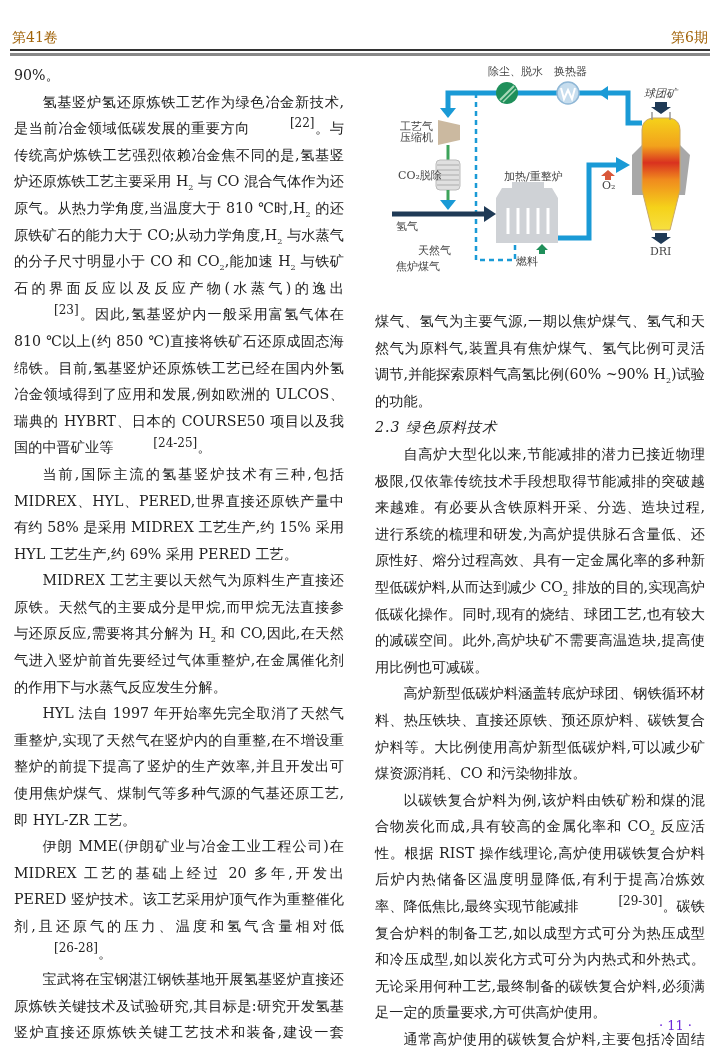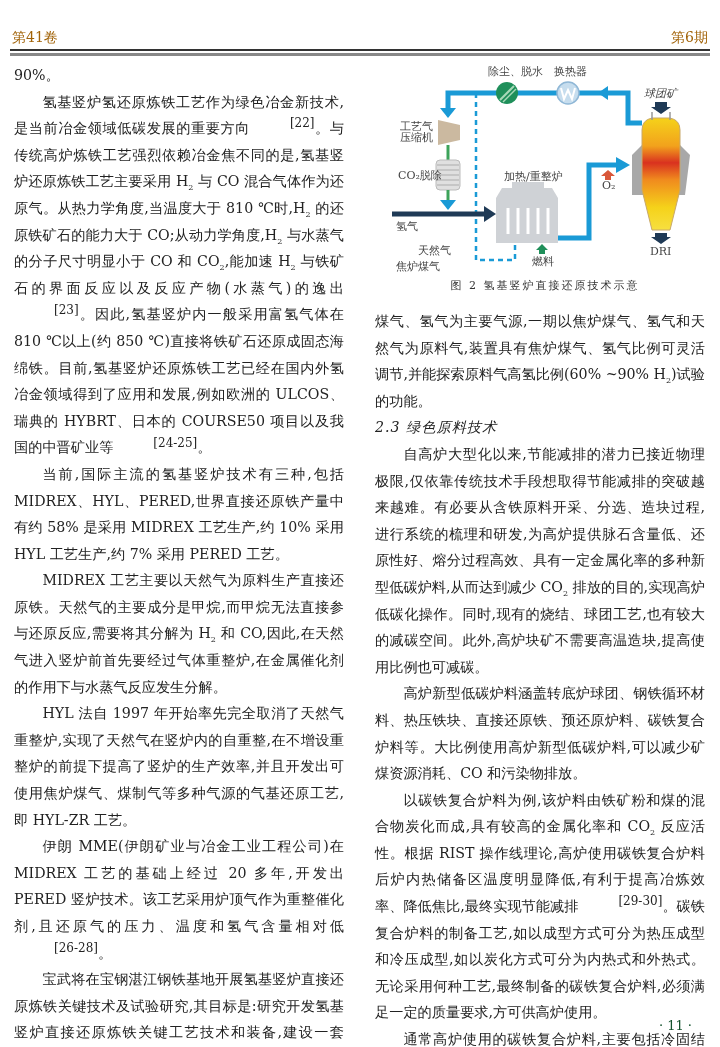--- a/index.html
+++ b/index.html
@@ -17,36 +17,36 @@
   .col-right { left: 375px; width: 330px; top: 308px; }
   .p { margin: 0; text-indent: 2em; }
   .p.noindent { text-indent: 0; }
   .sec { margin: 0; font-style: italic; letter-spacing: 1px; }
   sup { font-size: 12px; vertical-align: super; line-height: 0; margin-left: 40px; }
   sub { font-size: 8px; vertical-align: sub; line-height: 0; }
   .figure { position: absolute; left: 380px; top: 60px; width: 330px; height: 240px; }
   .figure svg { position: absolute; left: 0; top: 0; }
   .fig-label { position: absolute; font-size: 11px; color: #444; line-height: 11px; }
   .fig-caption { position: absolute; left: 0; right: 0; top: 218px; text-align: center; font-size: 11px; letter-spacing: 2px; color: #333; }
-  .page-num { position: absolute; right: 28px; top: 1018px; font-size: 13px; color: #14532d; }
+  .page-num { position: absolute; right: 28px; top: 1018px; font-size: 13px; color: #6d28d9; }
 </style>
 </head>
 <body>
 
 <div class="header">
   <span class="l">第41卷</span>
   <span class="r">第6期</span>
   <div class="rule1"></div>
   <div class="rule2"></div>
 </div>
 
 <div class="col col-left" id="leftcol">
     <p class="p noindent">90%。</p>
     <p class="p">氢基竖炉氢还原炼铁工艺作为绿色冶金新技术,是当前冶金领域低碳发展的重要方向<sup>[22]</sup>。与传统高炉炼铁工艺强烈依赖冶金焦不同的是,氢基竖炉还原炼铁工艺主要采用 H<sub>2</sub> 与 CO 混合气体作为还原气。从热力学角度,当温度大于 810 ℃时,H<sub>2</sub> 的还原铁矿石的能力大于 CO;从动力学角度,H<sub>2</sub> 与水蒸气的分子尺寸明显小于 CO 和 CO<sub>2</sub>,能加速 H<sub>2</sub> 与铁矿石的界面反应以及反应产物(水蒸气)的逸出<sup>[23]</sup>。因此,氢基竖炉内一般采用富氢气体在 810 ℃以上(约 850 ℃)直接将铁矿石还原成固态海绵铁。目前,氢基竖炉还原炼铁工艺已经在国内外氢冶金领域得到了应用和发展,例如欧洲的 ULCOS、瑞典的 HYBRT、日本的 COURSE50 项目以及我国的中晋矿业等<sup>[24-25]</sup>。</p>
-    <p class="p">当前,国际主流的氢基竖炉技术有三种,包括 MIDREX、HYL、PERED,世界直接还原铁产量中有约 58% 是采用 MIDREX 工艺生产,约 10% 采用 HYL 工艺生产,约 7% 采用 PERED 工艺。</p>
+    <p class="p">当前,国际主流的氢基竖炉技术有三种,包括 MIDREX、HYL、PERED,世界直接还原铁产量中有约 58% 是采用 MIDREX 工艺生产,约 15% 采用 HYL 工艺生产,约 69% 采用 PERED 工艺。</p>
     <p class="p">MIDREX 工艺主要以天然气为原料生产直接还原铁。天然气的主要成分是甲烷,而甲烷无法直接参与还原反应,需要将其分解为 H<sub>2</sub> 和 CO,因此,在天然气进入竖炉前首先要经过气体重整炉,在金属催化剂的作用下与水蒸气反应发生分解。</p>
     <p class="p">HYL 法自 1997 年开始率先完全取消了天然气重整炉,实现了天然气在竖炉内的自重整,在不增设重整炉的前提下提高了竖炉的生产效率,并且开发出可使用焦炉煤气、煤制气等多种气源的气基还原工艺,即 HYL-ZR 工艺。</p>
     <p class="p">伊朗 MME(伊朗矿业与冶金工业工程公司)在 MIDREX 工艺的基础上经过 20 多年,开发出 PERED 竖炉技术。该工艺采用炉顶气作为重整催化剂,且还原气的压力、温度和氢气含量相对低<sup>[26-28]</sup>。</p>
     <p class="p">宝武将在宝钢湛江钢铁基地开展氢基竖炉直接还原炼铁关键技术及试验研究,其目标是:研究开发氢基竖炉直接还原炼铁关键工艺技术和装备,建设一套 100 万 t/a 氢冶金创新试验生产线,通过技术创新和生产技术攻关,形成氢基竖炉直接还原炼铁技术应用示范。湛江氢基竖炉采用 HYL-ZR 工艺(如图 2 所示)。已有工业生产的 HYL-ZR 工艺是以天然气为原料气,湛江的氢基竖炉将首次以焦炉</p>
   </div>
 
 <div class="figure">
   <svg width="330" height="215" viewBox="0 0 330 215">
     <defs>
       <linearGradient id="shaftGrad" x1="0" y1="0" x2="0" y2="1">
@@ -119,23 +119,22 @@
   <span class="fig-label" style="left:174px;top:6px;">换热器</span>
   <span class="fig-label" style="left:264px;top:28px;font-style:italic;">球团矿</span>
   <span class="fig-label" style="left:20px;top:61px;">工艺气</span>
   <span class="fig-label" style="left:20px;top:72px;">压缩机</span>
   <span class="fig-label" style="left:18px;top:110px;">CO₂脱除</span>
   <span class="fig-label" style="left:124px;top:111px;">加热/重整炉</span>
   <span class="fig-label" style="left:222px;top:120px;">O₂</span>
   <span class="fig-label" style="left:16px;top:161px;">氢气</span>
   <span class="fig-label" style="left:16px;top:173px;margin-top:28px;">焦炉煤气</span>
   <span class="fig-label" style="left:12px;top:185px;margin-left:26px;">天然气</span>
-  <span class="fig-label" style="left:152px;top:196px;font-family:Liberation Serif, serif;">燃料</span>
+  <span class="fig-label" style="left:136px;top:196px;font-family:Liberation Serif, serif;">燃料</span>
   <span class="fig-label" style="left:270px;top:186px;">DRI</span>
-  <div class="fig-caption">图 2   氢基竖炉直接还原技术示意</div>
 </div>
 
 <div class="col col-right" id="rightcol">
     <p class="p noindent">煤气、氢气为主要气源,一期以焦炉煤气、氢气和天然气为原料气,装置具有焦炉煤气、氢气比例可灵活调节,并能探索原料气高氢比例(60% ~90% H<sub>2</sub>)试验的功能。</p>
     <p class="sec">2.3   绿色原料技术</p>
     <p class="p">自高炉大型化以来,节能减排的潜力已接近物理极限,仅依靠传统技术手段想取得节能减排的突破越来越难。有必要从含铁原料开采、分选、造块过程,进行系统的梳理和研发,为高炉提供脉石含量低、还原性好、熔分过程高效、具有一定金属化率的多种新型低碳炉料,从而达到减少 CO<sub>2</sub> 排放的目的,实现高炉低碳化操作。同时,现有的烧结、球团工艺,也有较大的减碳空间。此外,高炉块矿不需要高温造块,提高使用比例也可减碳。</p>
     <p class="p">高炉新型低碳炉料涵盖转底炉球团、钢铁循环材料、热压铁块、直接还原铁、预还原炉料、碳铁复合炉料等。大比例使用高炉新型低碳炉料,可以减少矿煤资源消耗、CO 和污染物排放。</p>
     <p class="p">以碳铁复合炉料为例,该炉料由铁矿粉和煤的混合物炭化而成,具有较高的金属化率和 CO<sub>2</sub> 反应活性。根据 RIST 操作线理论,高炉使用碳铁复合炉料后炉内热储备区温度明显降低,有利于提高冶炼效率、降低焦比,最终实现节能减排<sup>[29-30]</sup>。碳铁复合炉料的制备工艺,如以成型方式可分为热压成型和冷压成型,如以炭化方式可分为内热式和外热式。无论采用何种工艺,最终制备的碳铁复合炉料,必须满足一定的质量要求,方可供高炉使用。</p>
     <p class="p">通常高炉使用的碳铁复合炉料,主要包括冷固结含碳球团、铁焦和热压含碳球团。</p>
   </div>

